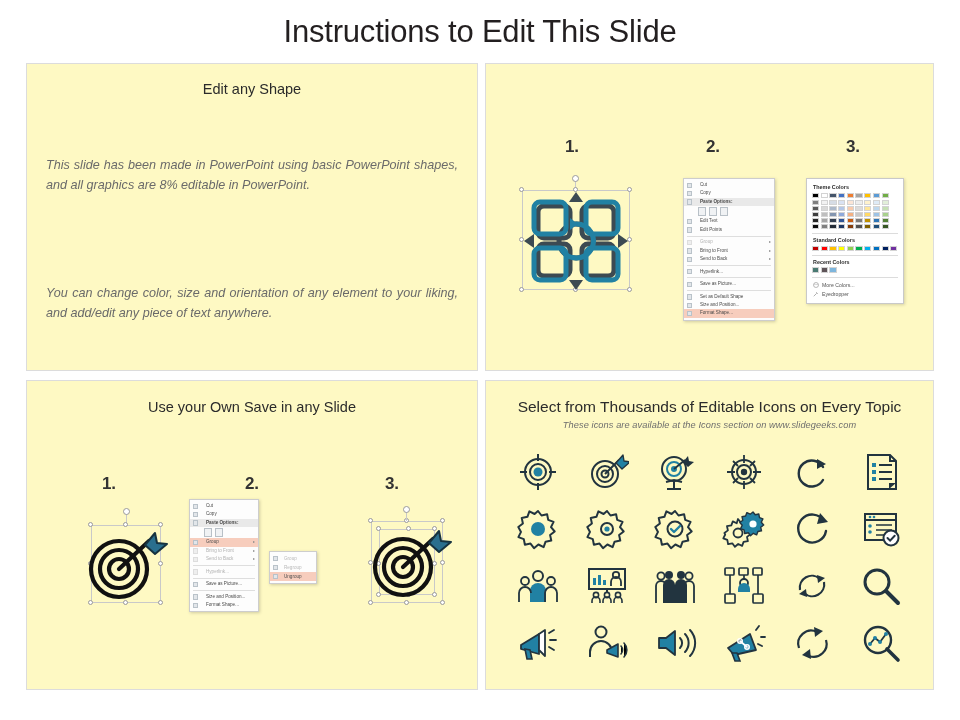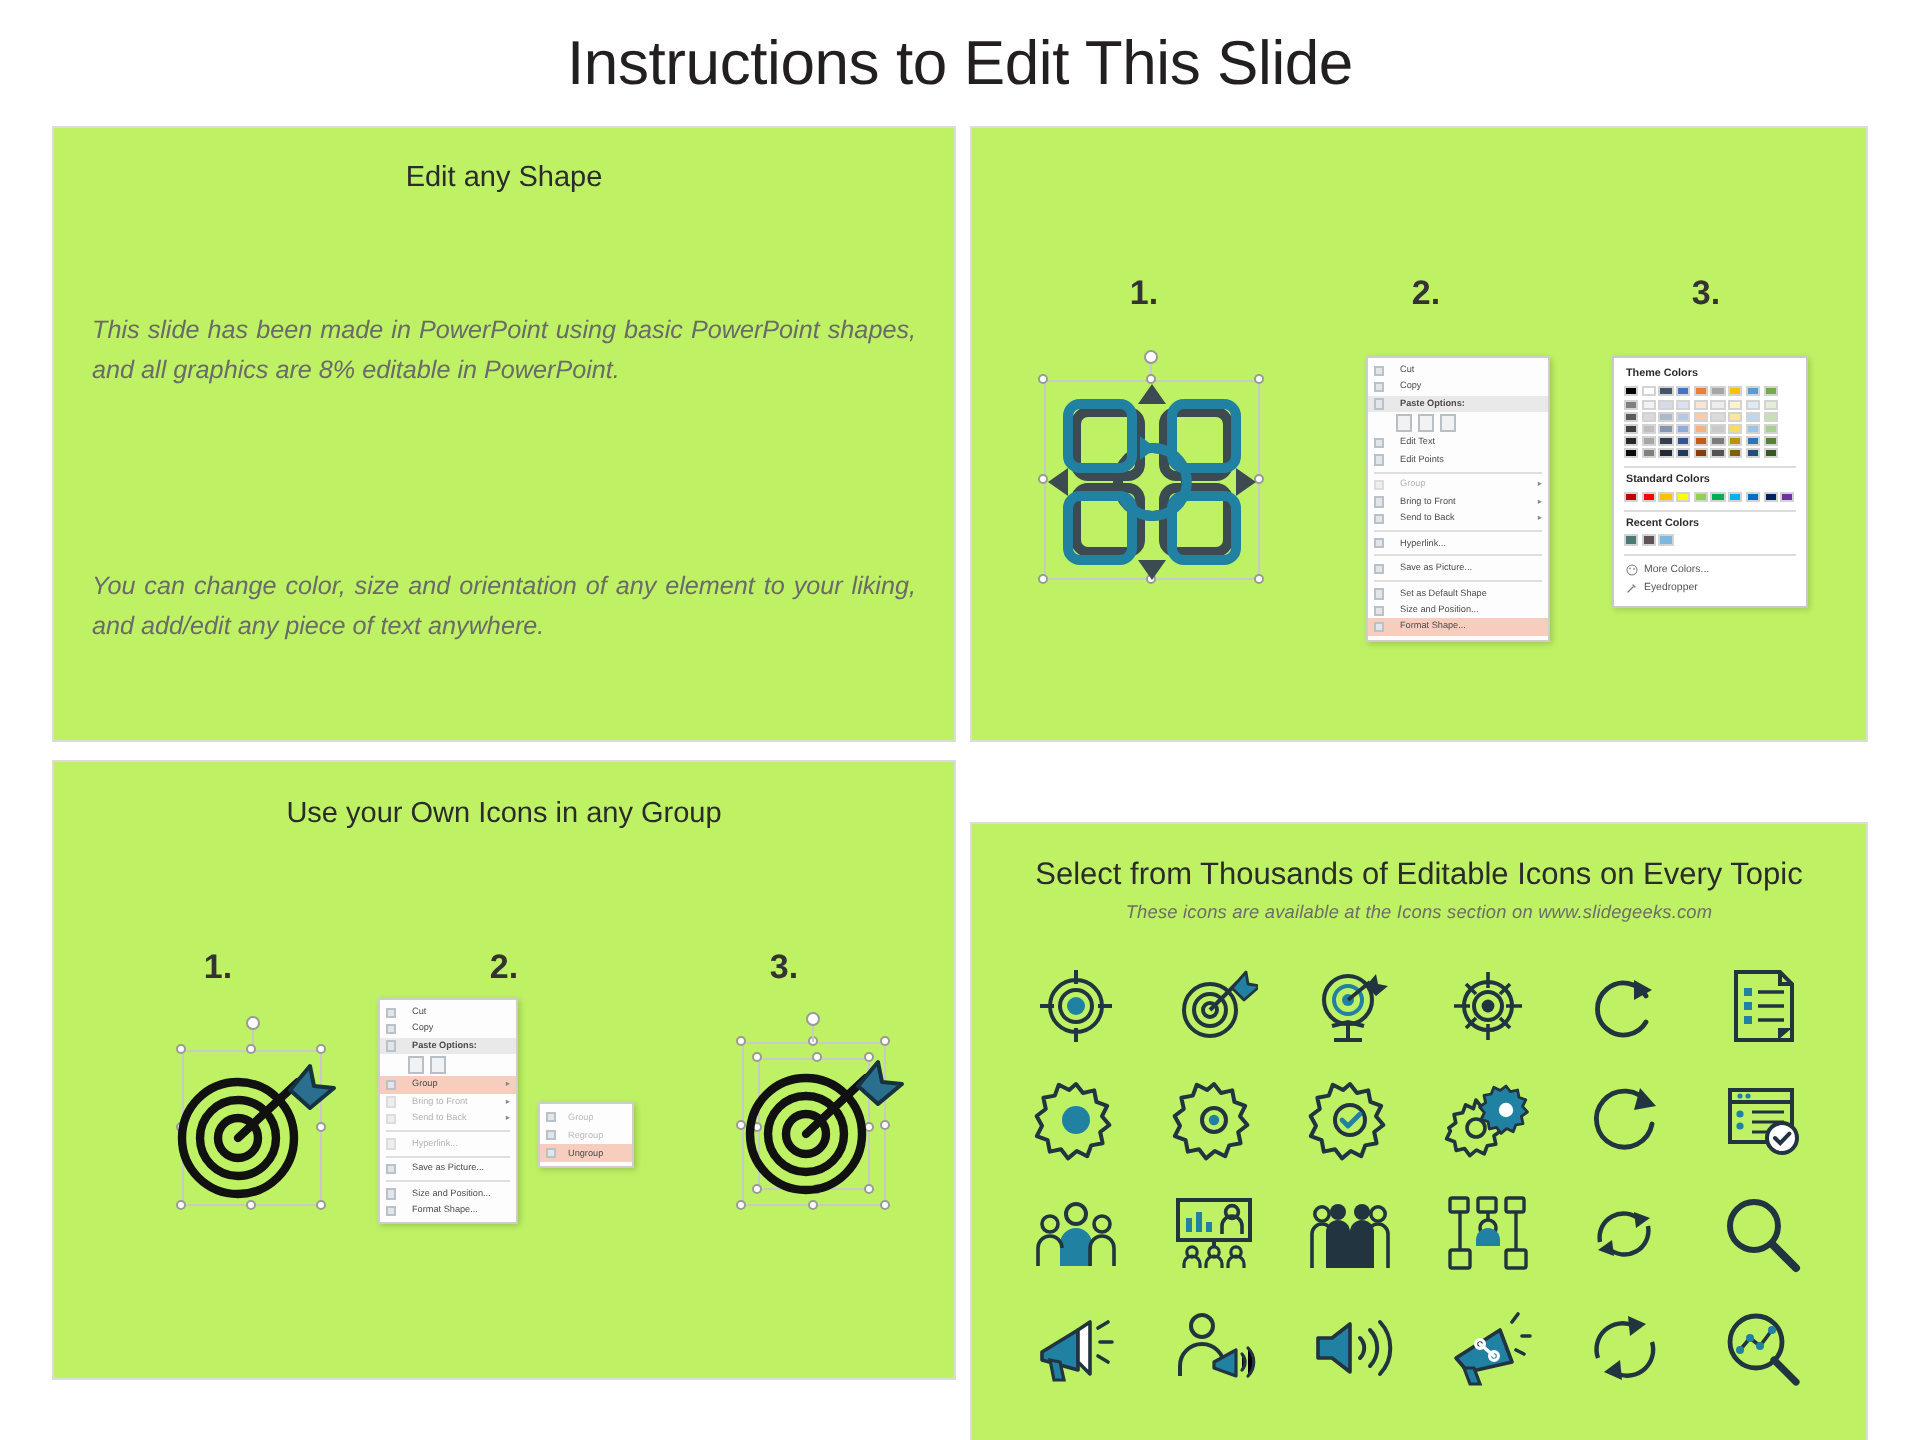--- a/index.html
+++ b/index.html
@@ -12,25 +12,25 @@
   .slide{position:absolute;inset:0;background:#fff;}
 
   
   .slide-title{
     position:absolute;left:0;top:14px;width:960px;
     text-align:center;font-size:31px;color:#231f20;
     letter-spacing:-0.2px;font-weight:400;
   }
 
   
-  .panel{position:absolute;background:#bef264;border:1px solid #dcdcdc;box-sizing:border-box;padding-left:36px;}
+  .panel{position:absolute;background:#fef9c3;border:1px solid #dcdcdc;box-sizing:border-box;padding-left:36px;}
   #panel-tl{left:26px;top:63px;width:452px;height:308px;}
   #panel-tr{left:485px;top:63px;width:449px;height:308px;}
   #panel-bl{left:26px;top:380px;width:452px;height:310px;}
-  #panel-br{left:485px;top:380px;width:449px;height:310px;margin-top:31px;}
+  #panel-br{left:485px;top:380px;width:449px;height:310px;}
 
   .panel-title{
     position:absolute;left:0;right:0;text-align:center;
     font-size:14.5px;color:#2b2b2b;font-weight:400;
   }
   #panel-tl .panel-title,#panel-tr .panel-title{top:17px;}
   #panel-bl .panel-title{top:18px;}
   #panel-br .panel-title{top:17px;font-size:15.5px;}
   #panel-br .panel-sub{
     position:absolute;left:0;right:0;top:39px;text-align:center;
@@ -328,21 +328,21 @@
                 <path d="M2 10 L7 5 M7 3 l2 2" stroke="#7a7a7a" stroke-width="1.2" fill="none" stroke-linecap="round"></path>
               </svg>
           </span>
           <span>Eyedropper</span>
         </div>
       </div>
     </div>
   </div>
 
   <div class="panel" id="panel-bl">
-    <div class="panel-title">Use your Own Icons in any Group</div>
+    <div class="panel-title">Use your Own Save in any Slide</div>
     <div class="bl-steps">
       <div class="step-num bl-n1" style="left:62px;">1.</div>
       <div class="step-num bl-n2" style="left:205px;">2.</div>
       <div class="step-num bl-n3" style="left:345px;">3.</div>
     </div>
 
     <div class="gfx" style="left:40px;top:130px;width:110px;height:106px;">
       <div class="selbox" style="left:24px;top:14px;width:70px;height:78px;"></div>
       <div class="rot-stem" style="left:59px;top:2px;height:12px;"></div>
       <div class="rot-handle" style="left:56px;top:-3px;"></div>

